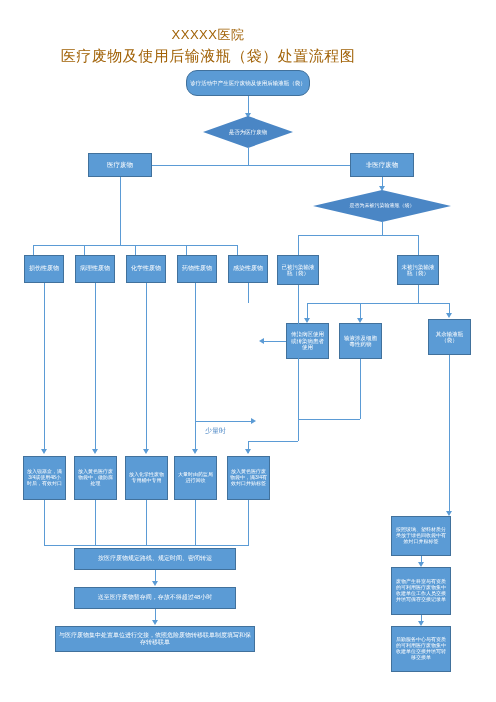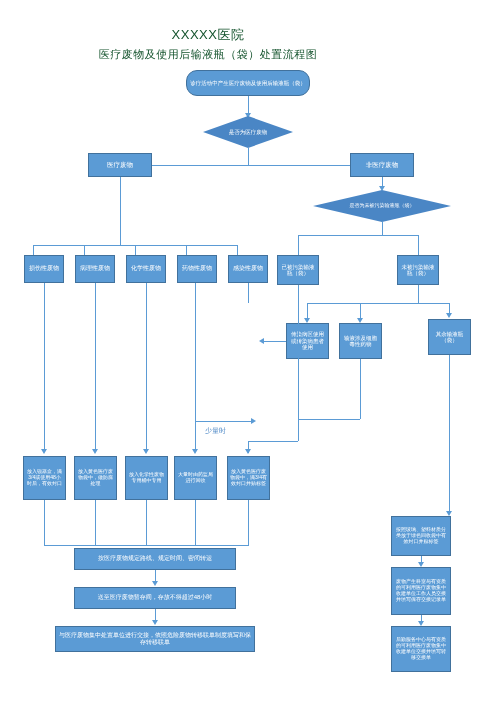--- a/index.html
+++ b/index.html
@@ -7,24 +7,24 @@
     width:496px;height:702px;
     background:#ffffff;
     font-family:"Liberation Sans","DejaVu Sans",sans-serif;
     color:#1f3864;
     overflow:hidden;
   }
   #canvas{position:relative;width:496px;height:702px;}
 
   .title{
     position:absolute;left:0;width:416px;text-align:center;
-    color:#14532d;font-weight:400;letter-spacing:.5px;
+    color:#a16207;font-weight:400;letter-spacing:.5px;
   }
   .title-1{top:26px;font-size:13px;}
-  .title-2{top:47px;font-size:11px;}
+  .title-2{top:47px;font-size:15px;}
 
   
   .node{
     position:absolute;box-sizing:border-box;
     display:flex;align-items:center;justify-content:center;
     text-align:center;color:#ffffff;
     background:#5b9bd5;border:1px solid #41719c;
     line-height:1.18;padding:1px 2px;
     word-break:break-all;
   }

